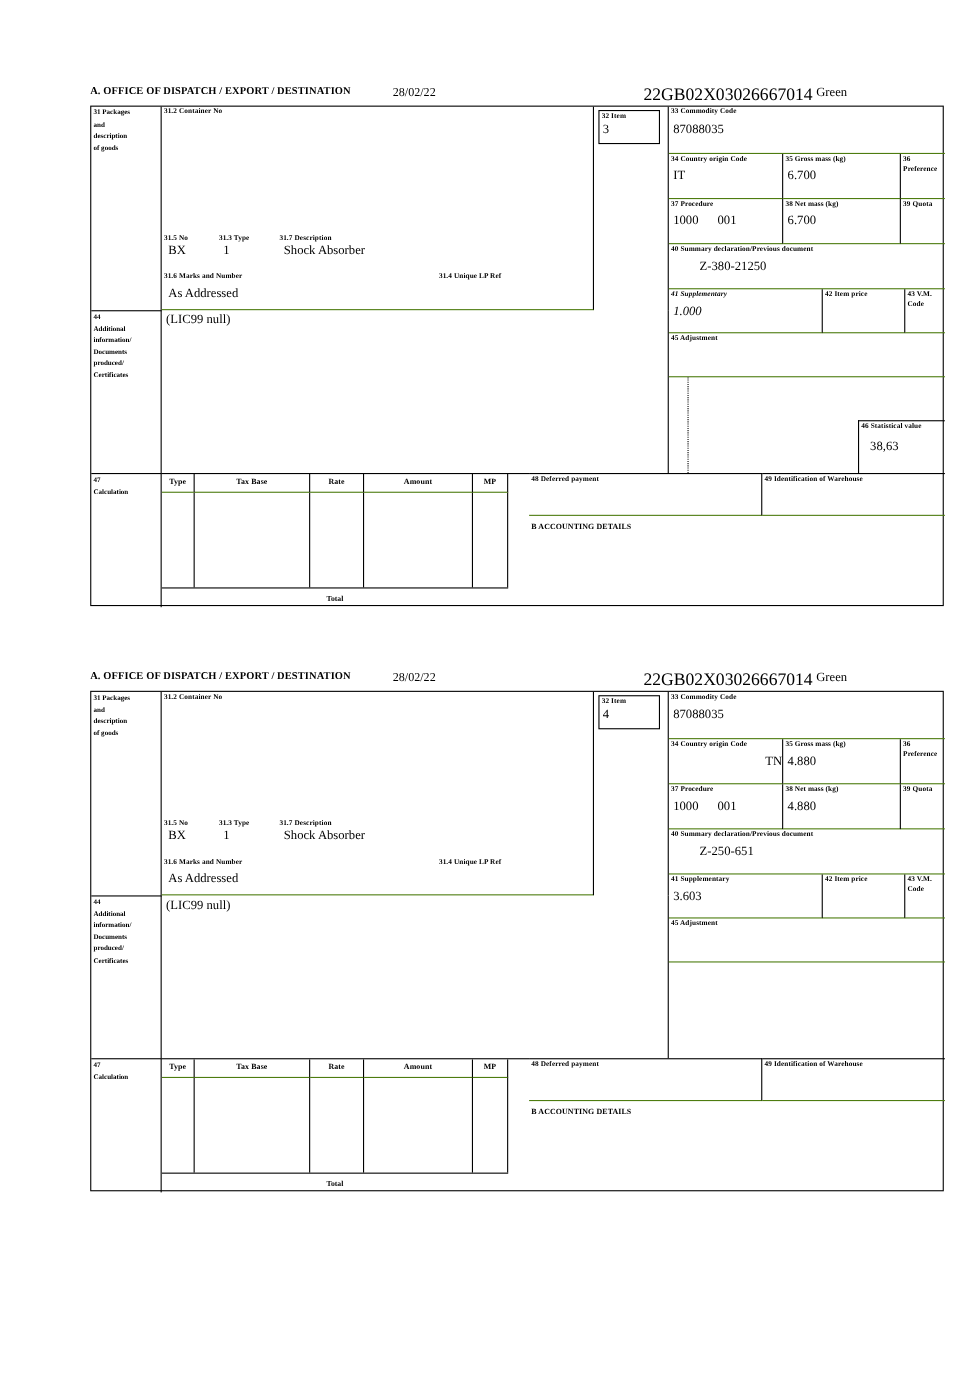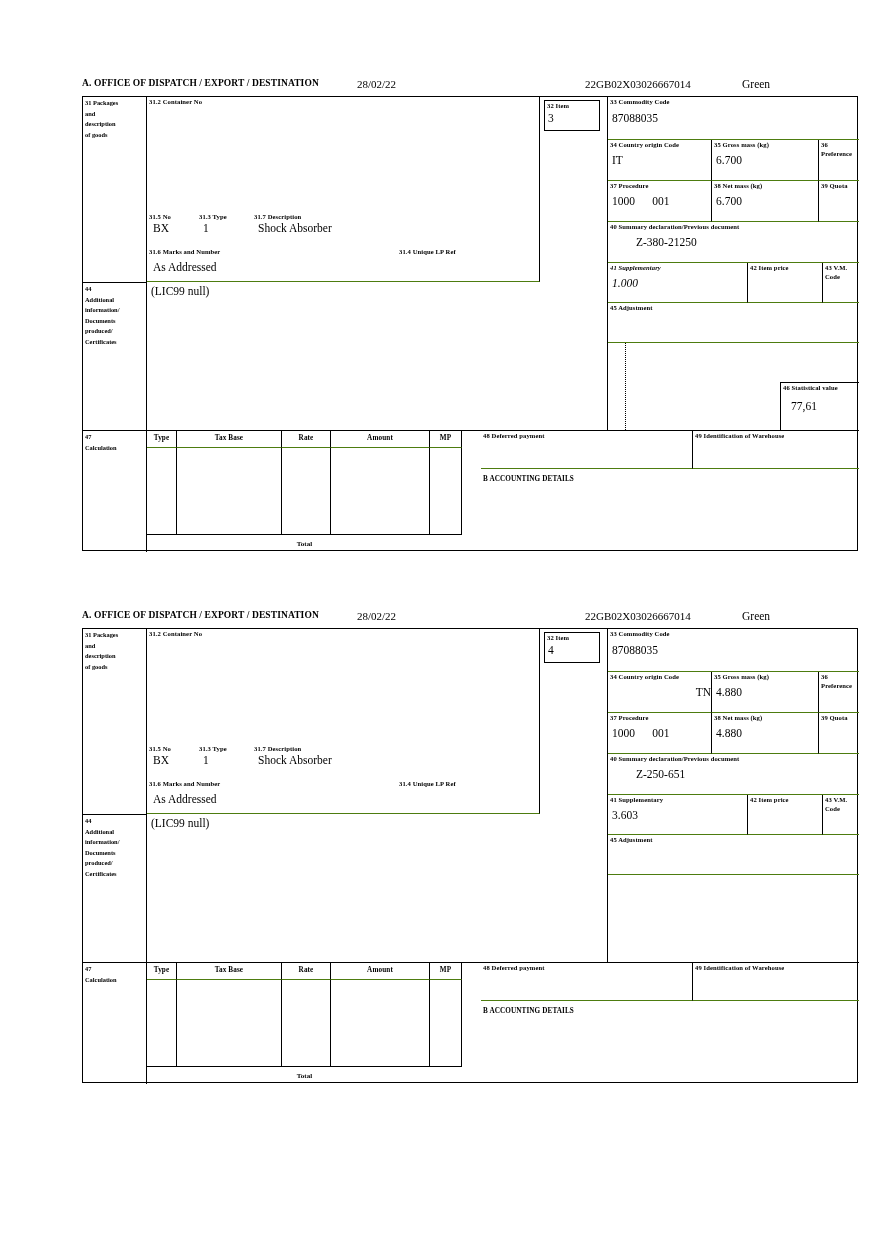--- a/index.html
+++ b/index.html
@@ -40,21 +40,21 @@
     letter-spacing: 0.1px;
   }
   .hdr .date {
     position: absolute; left: 275px; top: 0;
     font-size: 11px;
     font-weight: normal;
     font-family: "Liberation Serif", serif;
   }
   .hdr .mrn {
     position: absolute; left: 503px; top: 0;
-    font-size: 11px;
+    font-size: 16px;
     font-weight: normal;
   }
   .hdr .lane {
     position: absolute; left: 660px; top: 0;
     font-size: 11.5px;
     font-weight: normal;
   }
 
   
   .grid {
@@ -230,21 +230,21 @@
 
       <div class="cell bb" style="left:525px;top:206px;width:251px;height:40px;">
         <div class="lbl">45 Adjustment</div>
         <div class="val-big" style="padding-top:4px;"></div>
       </div>
 
       <div class="cell" style="left:525px;top:246px;width:251px;height:87px;">
         <div class="cell dotted-left" style="left:17px;top:0;width:155px;height:87px;"></div>
         <div class="cell bt" style="left:172px;top:39px;width:79px;height:48px;border-left:1px solid #000;">
           <div class="lbl">46 Statistical value</div>
-          <div class="val-big" style="padding-top:7px;padding-left:10px;">77,61</div>
+          <div class="val-big" style="padding-top:7px;padding-left:10px;">38,63</div>
         </div>
       </div>
 
       <div class="cell br bt" style="left:0;top:333px;width:64px;height:122px;">
         <div class="lbl-sm">47</div>
         <div class="lbl-sm">Calculation</div>
       </div>
 
       <div class="cell bt" style="left:64px;top:333px;width:334px;height:122px;">
 

